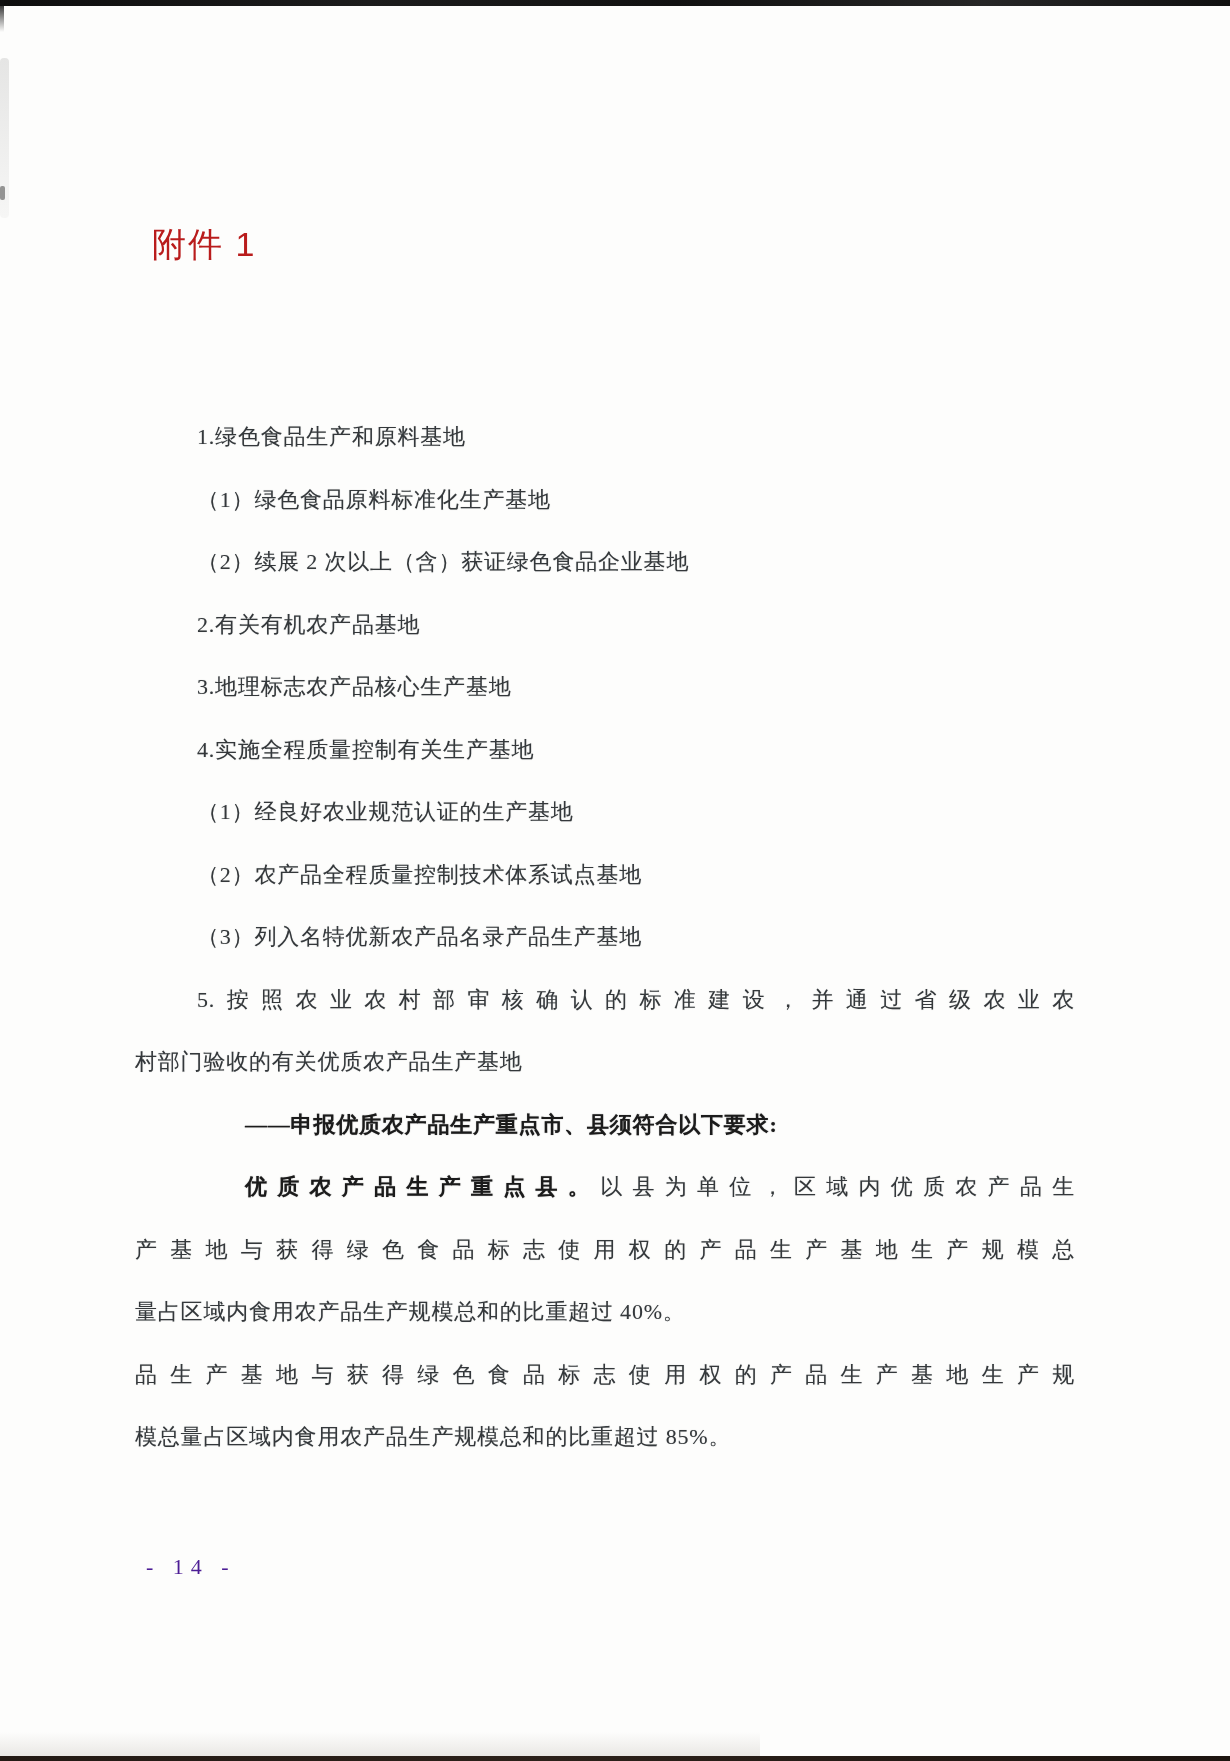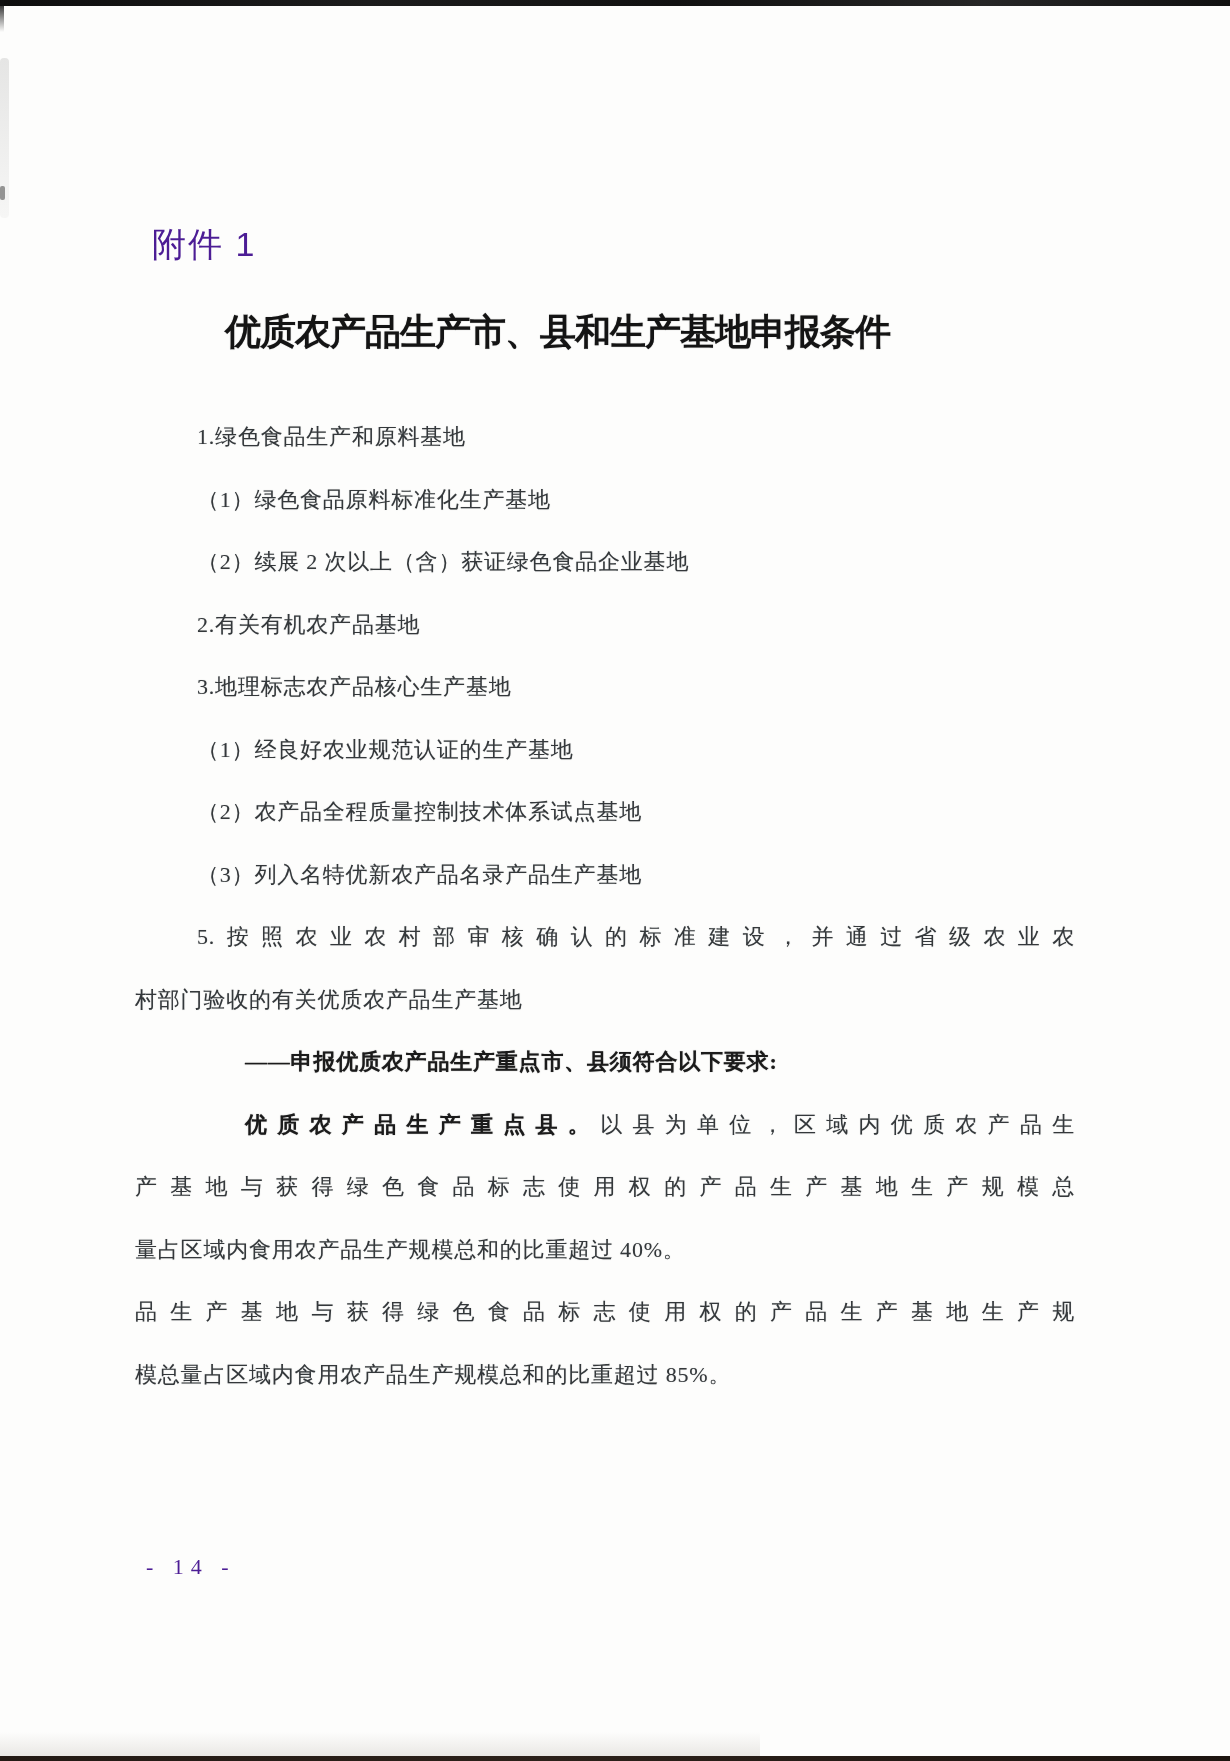--- a/index.html
+++ b/index.html
@@ -34,21 +34,21 @@
     border-radius: 4px;
   }
   .tick-left {
     position: absolute; left: 0; top: 186px; width: 5px; height: 14px;
     background: rgba(70,70,70,0.55); border-radius: 2px;
   }
   
   .attachment {
     position: absolute; left: 152px; top: 224px;
     font-family: "Liberation Sans", "DejaVu Sans", sans-serif;
-    font-size: 34px; line-height: 40px; color: #4c1d95;
+    font-size: 34px; line-height: 40px; color: #b91c1c;
     letter-spacing: 2px;
   }
   
   .title {
     position: absolute; left: 135px; top: 306px; width: 845px;
     text-align: center;
     font-size: 36px; line-height: 52px; font-weight: 700;
     letter-spacing: -1px; color: #141414;
     text-shadow: 0 0 1px rgba(20,20,20,0.45);
   }
@@ -75,28 +75,28 @@
 
 <div class="page">
 
   <div class="edge-top"></div>
   <div class="edge-top-corner"></div>
   <div class="smudge-left"></div>
   <div class="tick-left"></div>
 
   <div class="attachment">附件 1</div>
 
-  <div class="title">优质农产品生产市、县和生产基地申报条件</div>
 
   <div class="bodytext">
     <div class="line indent"><span class="seg">1.绿色食品生产和原料基地</span></div>
     <div class="line indent"><span class="seg">（1）绿色食品原料标准化生产基地</span></div>
     <div class="line indent"><span class="seg">（2）续展 2 次以上（含）获证绿色食品企业基地</span></div>
     <div class="line indent"><span class="seg">2.有关有机农产品基地</span></div>
     <div class="line indent"><span class="seg">3.地理标志农产品核心生产基地</span></div>
+    <div class="line indent"><span class="seg">4.实施全程质量控制有关生产基地</span></div>
     <div class="line indent"><span class="seg">（1）经良好农业规范认证的生产基地</span></div>
     <div class="line indent"><span class="seg">（2）农产品全程质量控制技术体系试点基地</span></div>
     <div class="line indent"><span class="seg">（3）列入名特优新农产品名录产品生产基地</span></div>
     <div class="line indent stretch"><span class="seg">5.按照农业农村部审核确认的标准建设，并通过省级农业农</span></div>
     <div class="line"><span class="seg">村部门验收的有关优质农产品生产基地</span></div>
     <div class="line indent"><span class="seg-bold">——申报优质农产品生产重点市、县须符合以下要求:</span></div>
     <div class="line indent stretch"><span class="seg-bold">优质农产品生产重点县。</span><span class="seg">以县为单位，区域内优质农产品生</span></div>
     <div class="line stretch"><span class="seg">产基地与获得绿色食品标志使用权的产品生产基地生产规模总</span></div>
     <div class="line"><span class="seg">量占区域内食用农产品生产规模总和的比重超过 40%。</span></div>
     <div class="line stretch"><span class="seg">品生产基地与获得绿色食品标志使用权的产品生产基地生产规</span></div>

